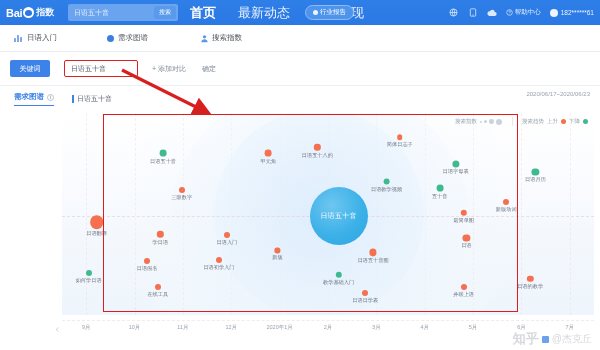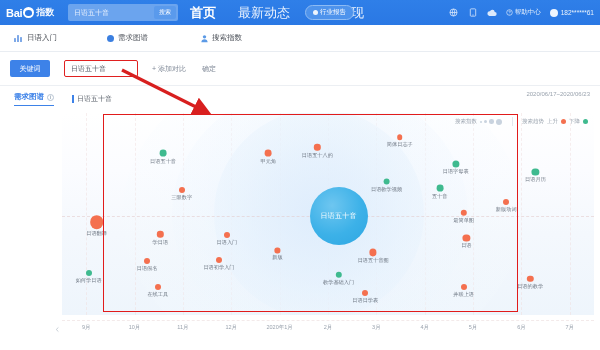--- a/index.html
+++ b/index.html
@@ -497,14 +497,19 @@
   <div class="redbox"></div>
   <svg class="arrow-svg" viewBox="0 0 110 56">
     <defs>
       <marker id="ah" markerWidth="6" markerHeight="6" refX="4" refY="3" orient="auto">
         <path d="M0,0 L6,3 L0,6 z" fill="#d81f1f"></path>
       </marker>
     </defs>
     <path d="M2,2 L86,44" stroke="#d81f1f" stroke-width="3.2" fill="none" marker-end="url(#ah)"></path>
   </svg>
 
+  <div class="wm">
+    <span>知乎</span>
+    <span class="sq"></span>
+    <span class="at">@杰克丘</span>
+  </div>
 
 </div>
 
 </body></html>

